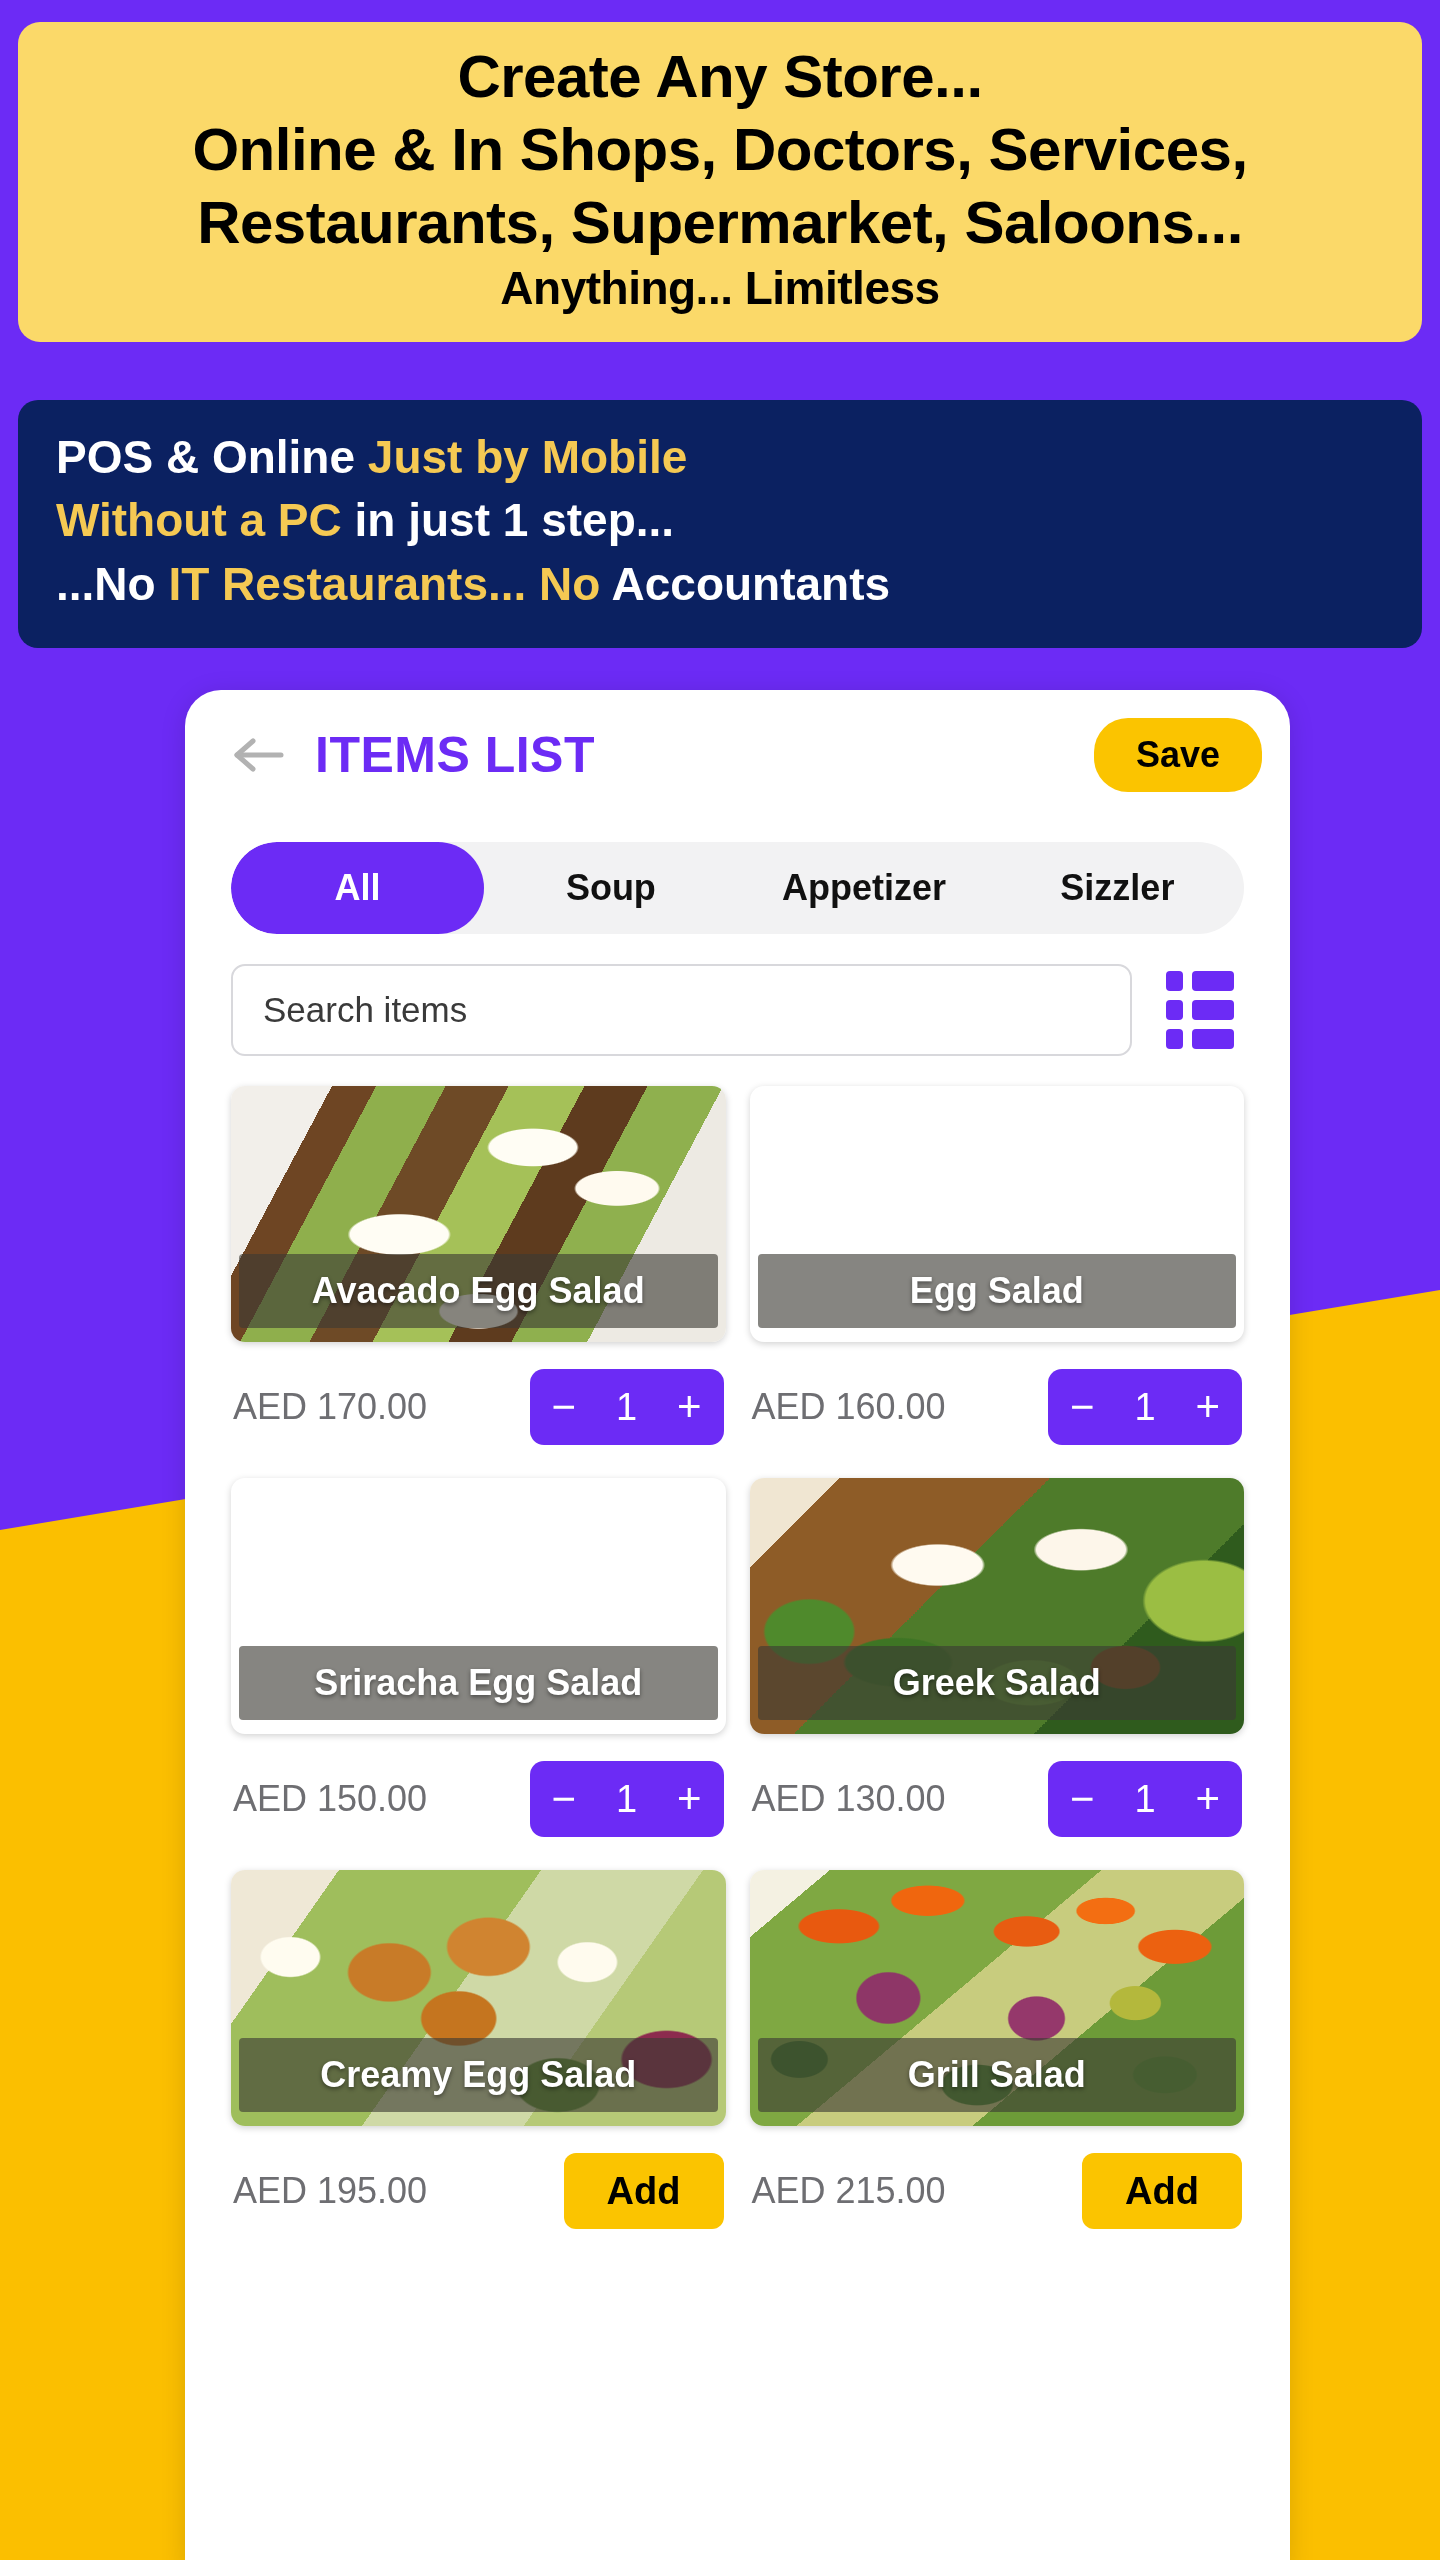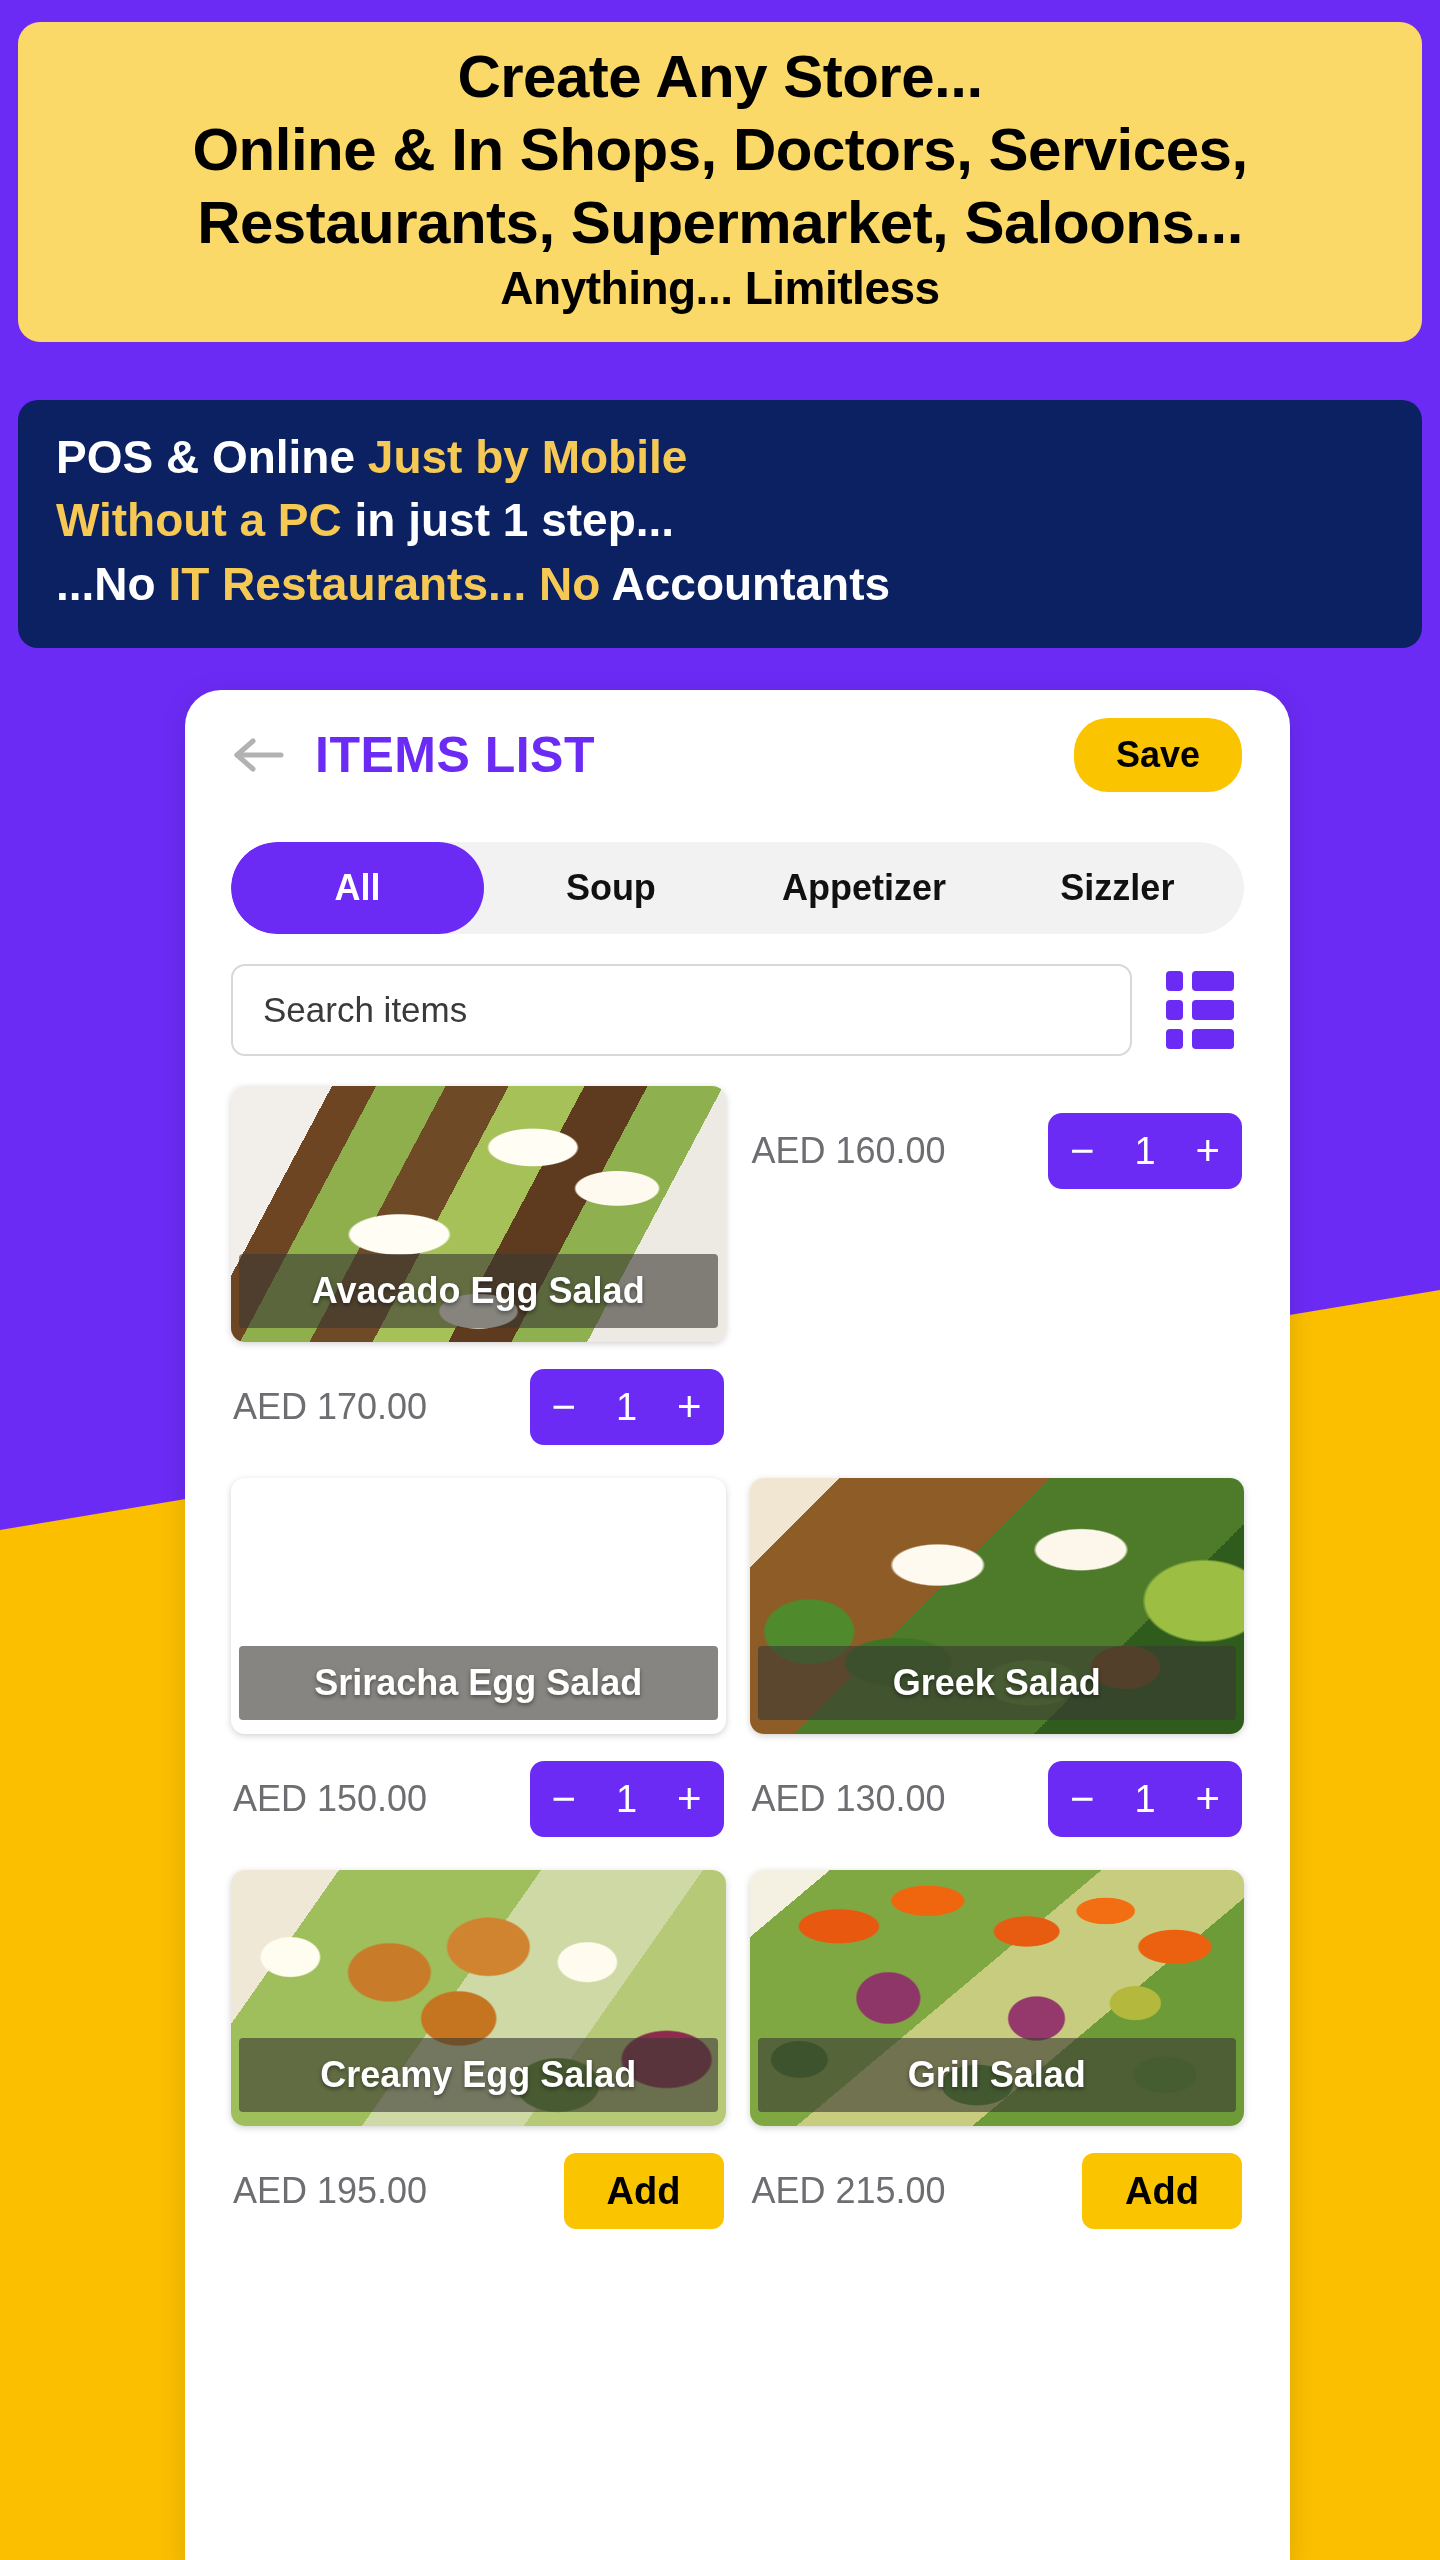--- a/index.html
+++ b/index.html
@@ -89,21 +89,21 @@
     overflow: hidden;
     box-shadow: 0 4px 26px rgba(0,0,0,0.13);
   }
 
   
   .app-header {
     position: relative;
     height: 130px;
     display: flex;
     align-items: center;
-    padding: 0 48px 0 46px;
+    padding: 0 28px 0 46px;
   }
   .back-arrow {
     width: 56px;
     height: 44px;
     flex: 0 0 auto;
     display: flex;
     align-items: center;
   }
   .page-title {
     margin-left: 28px;
@@ -447,20 +447,24 @@
           <span class="price">AED 170.00</span>
           <span class="stepper">
             <span class="st-btn">−</span>
             <span class="st-qty">1</span>
             <span class="st-btn">+</span>
           </span>
         </div>
       </div>
 
       <div class="cell">
+        <div class="thumb">
+          <div class="photo ph ph-eggsalad"></div>
+          <div class="caption">Egg Salad</div>
+        </div>
         <div class="pricerow">
           <span class="price">AED 160.00</span>
           <span class="stepper">
             <span class="st-btn">−</span>
             <span class="st-qty">1</span>
             <span class="st-btn">+</span>
           </span>
         </div>
       </div>
 

